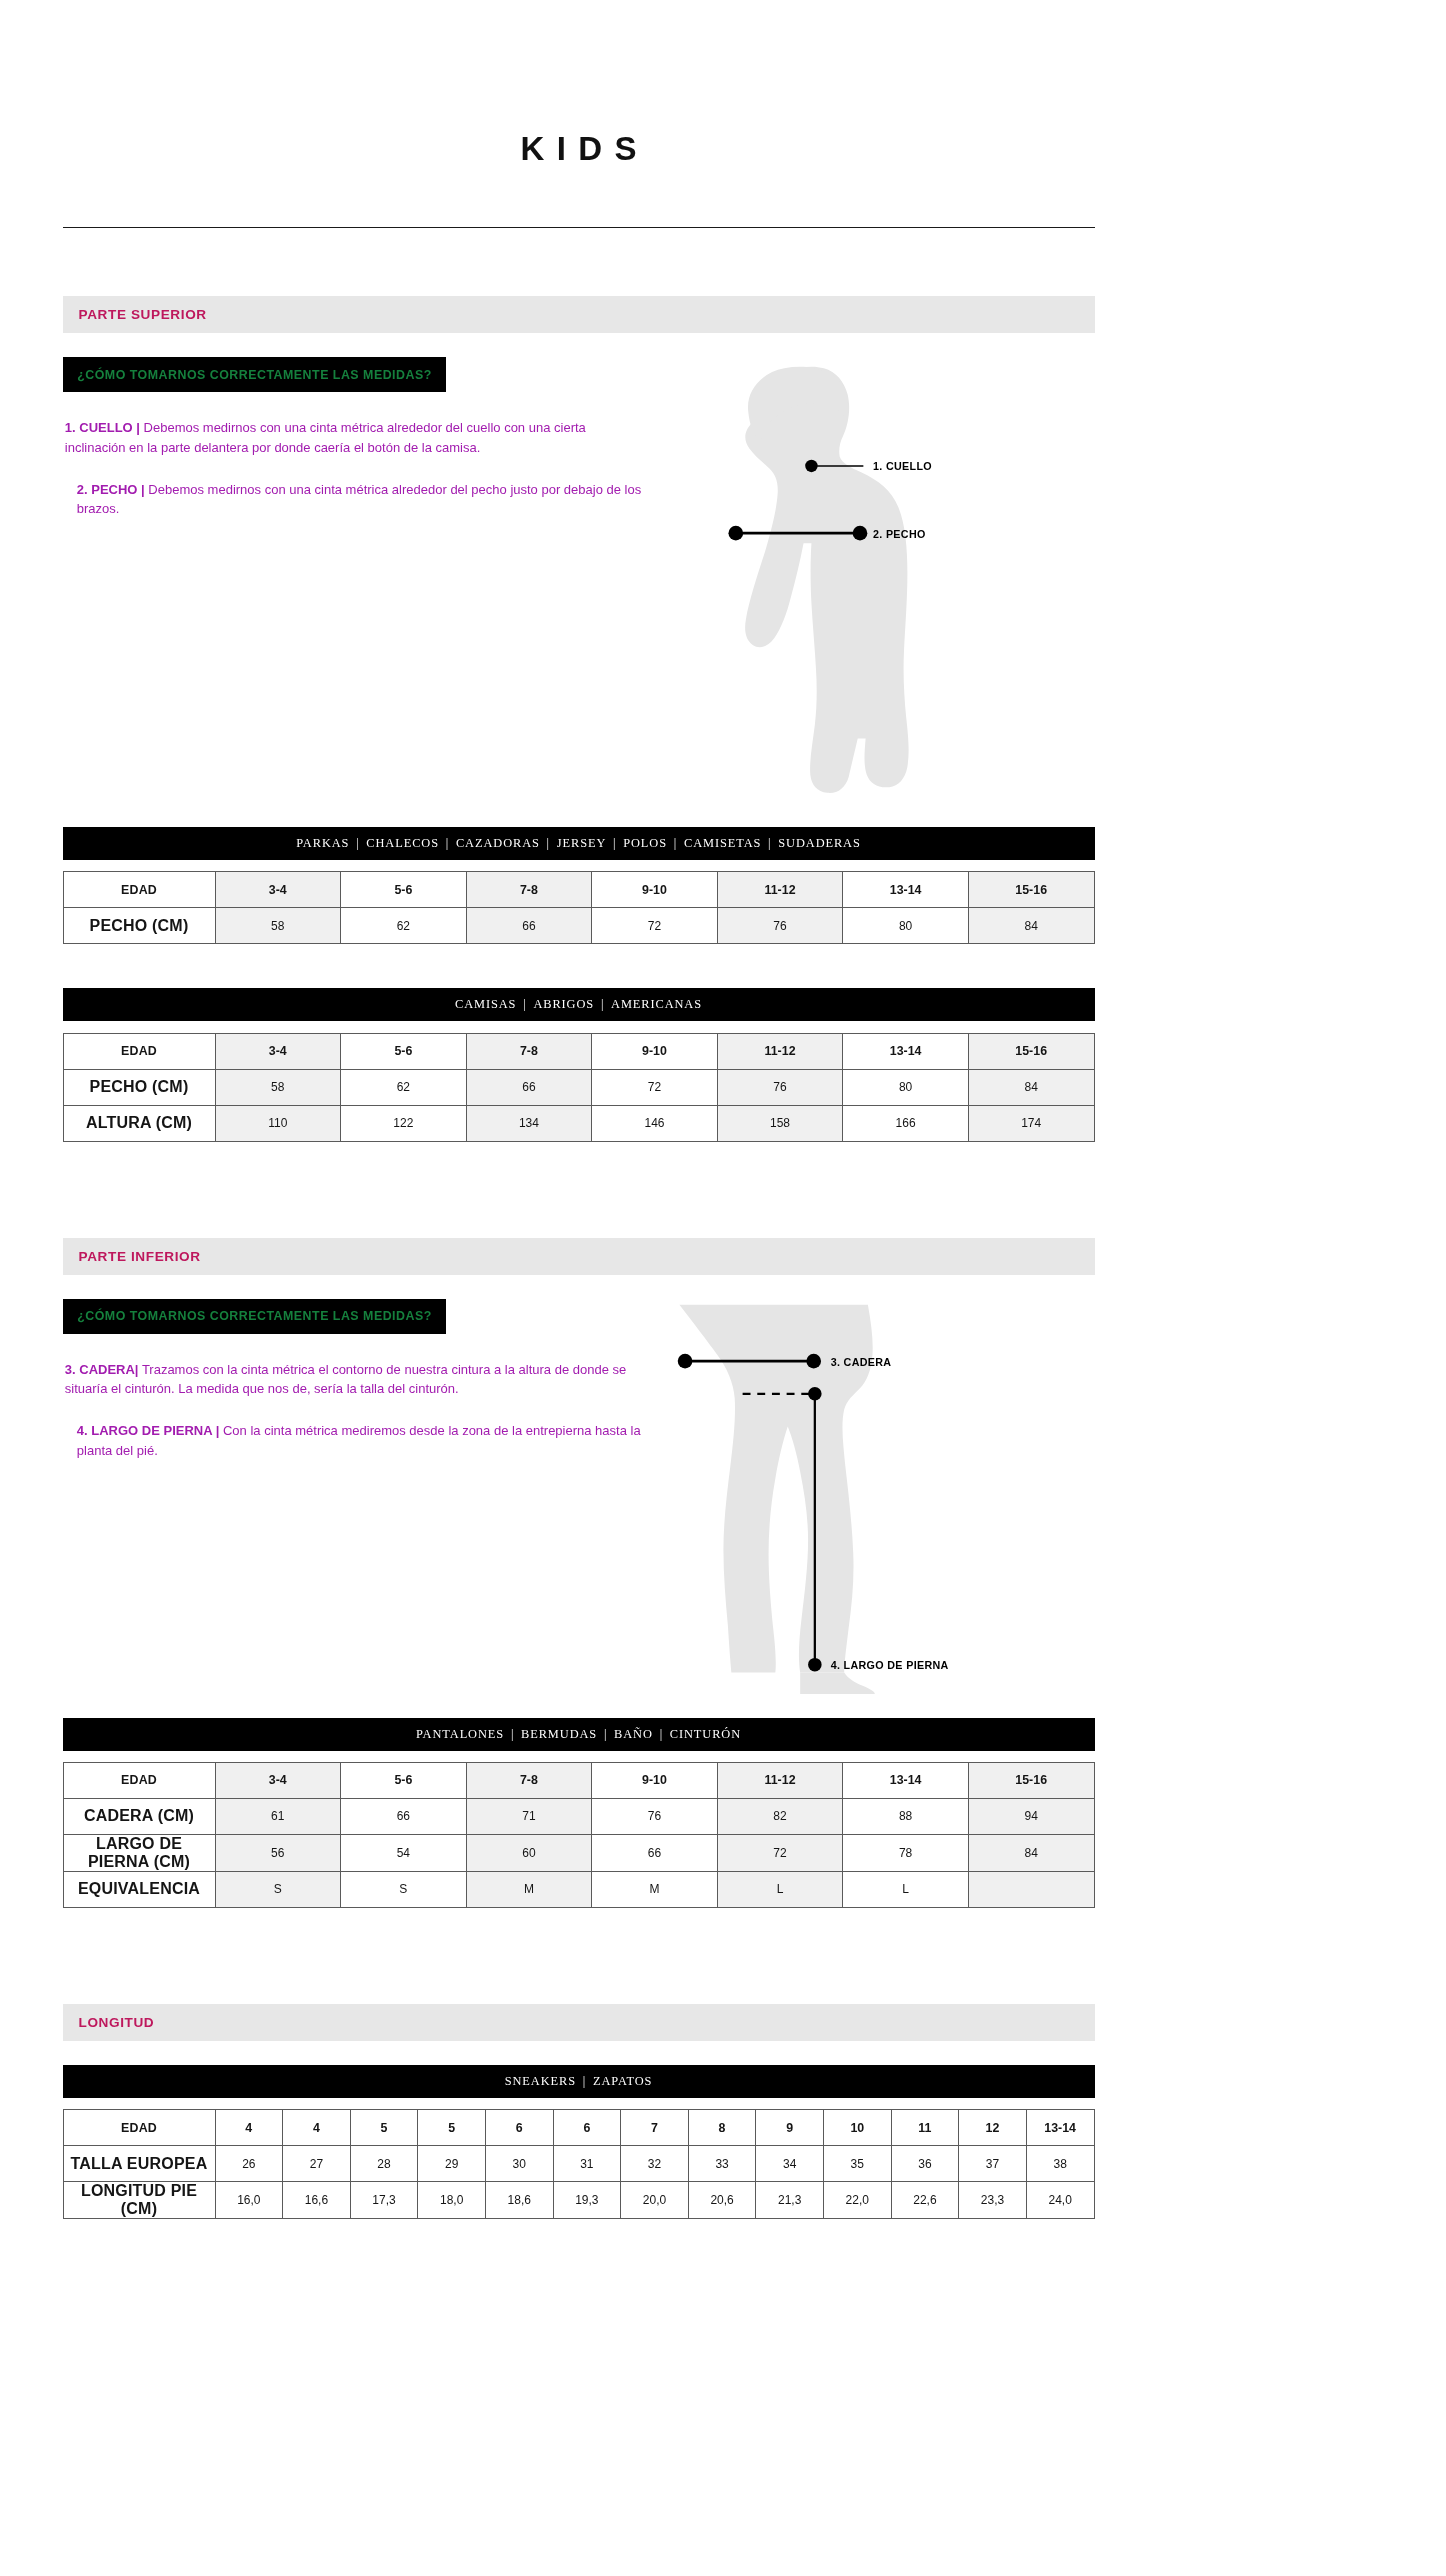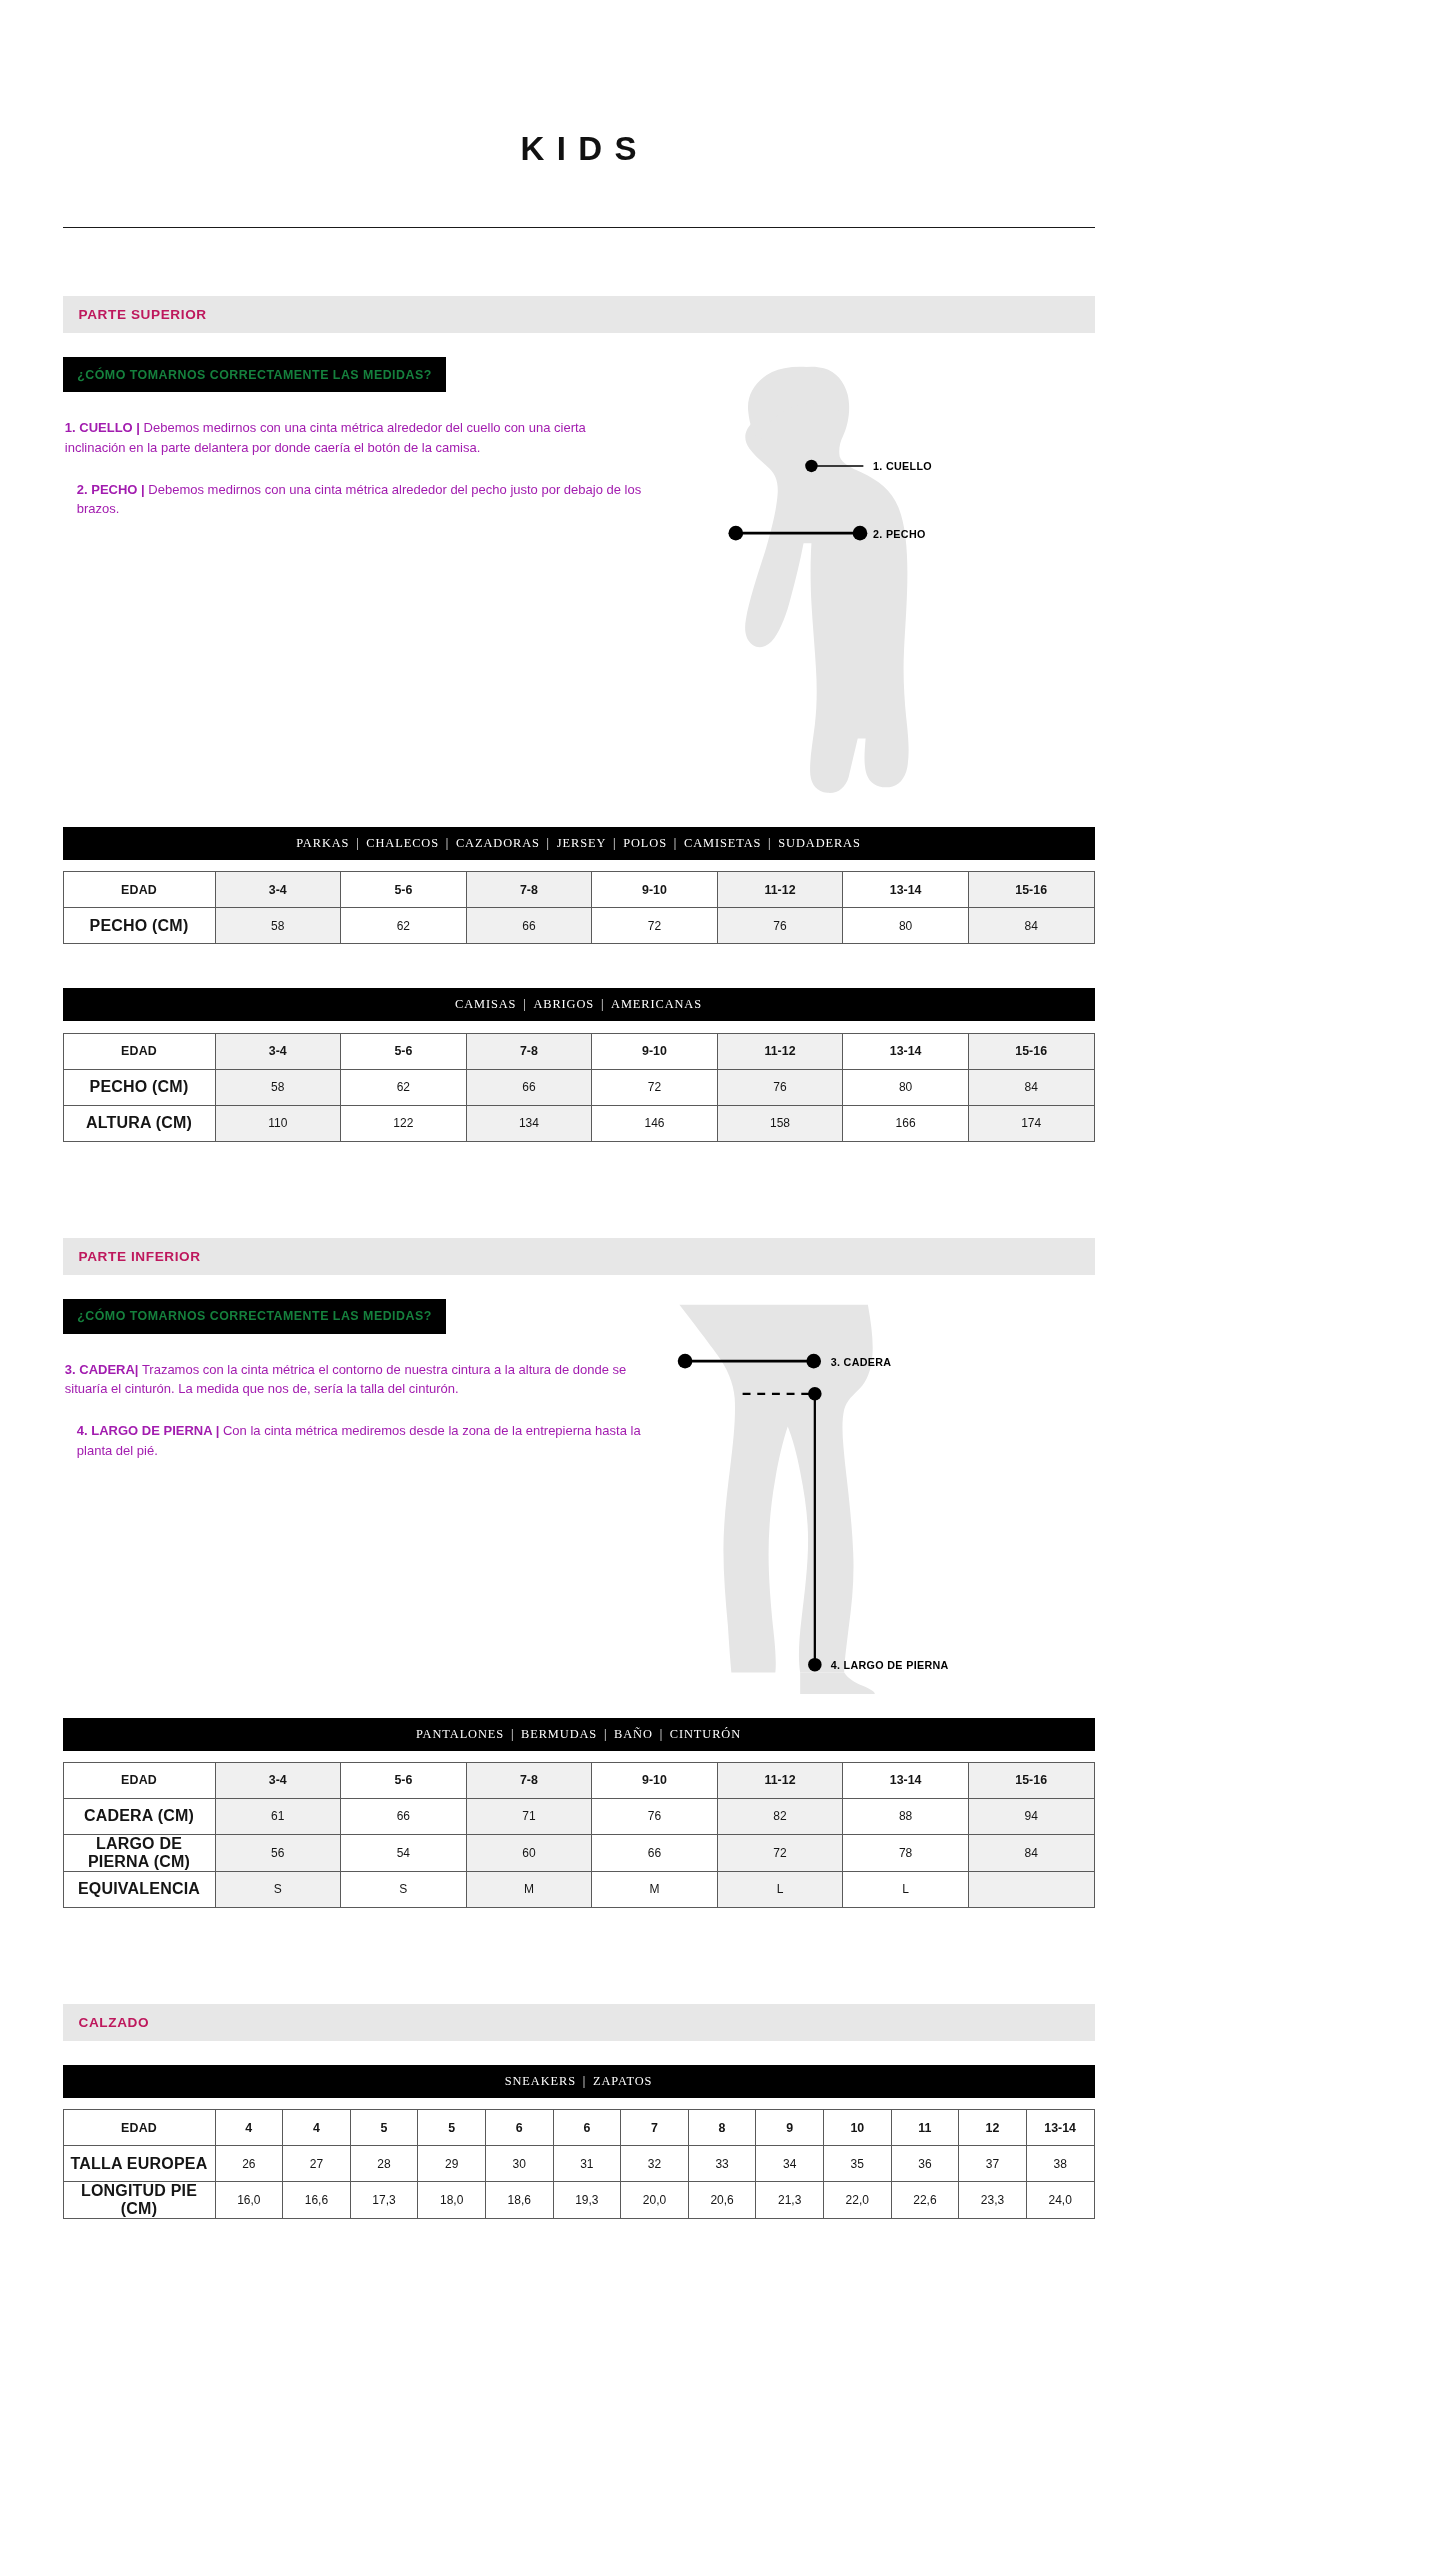--- a/index.html
+++ b/index.html
@@ -457,21 +457,21 @@
             <td class="alt"></td>
           </tr>
         </tbody>
       </table>
   </div>
 
   <div class="gap-xl"></div>
 
   <div class="wrap">
     <div class="section-bar">
-      <span>CALZADO</span>
+      <span>LONGITUD</span>
     </div>
   </div>
 
   <div class="gap-sm"></div>
 
   <div class="table-block">
     <div class="table-head">
         <span>SNEAKERS</span>
         <span class="sep">|</span>
         <span>ZAPATOS</span>

